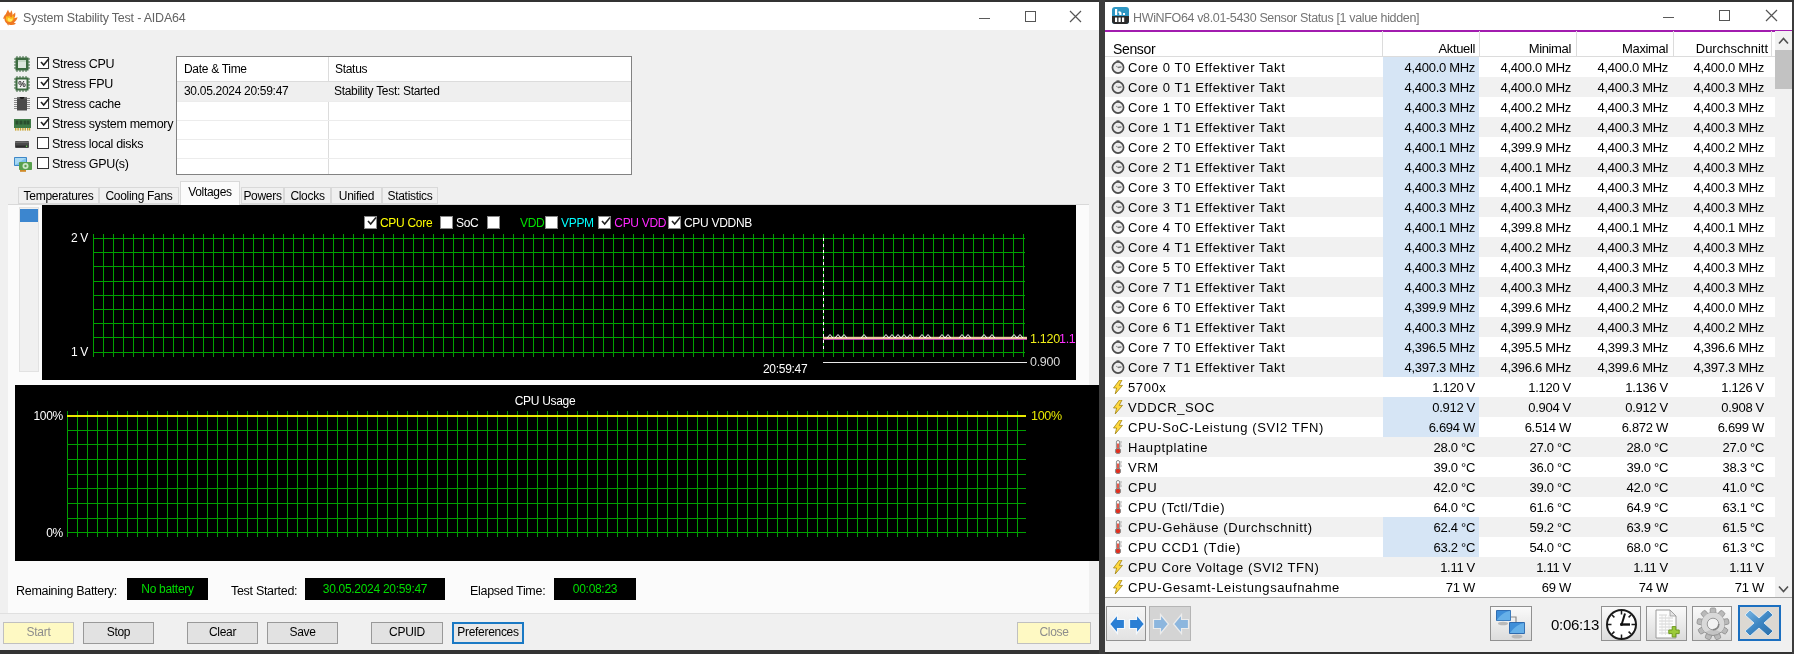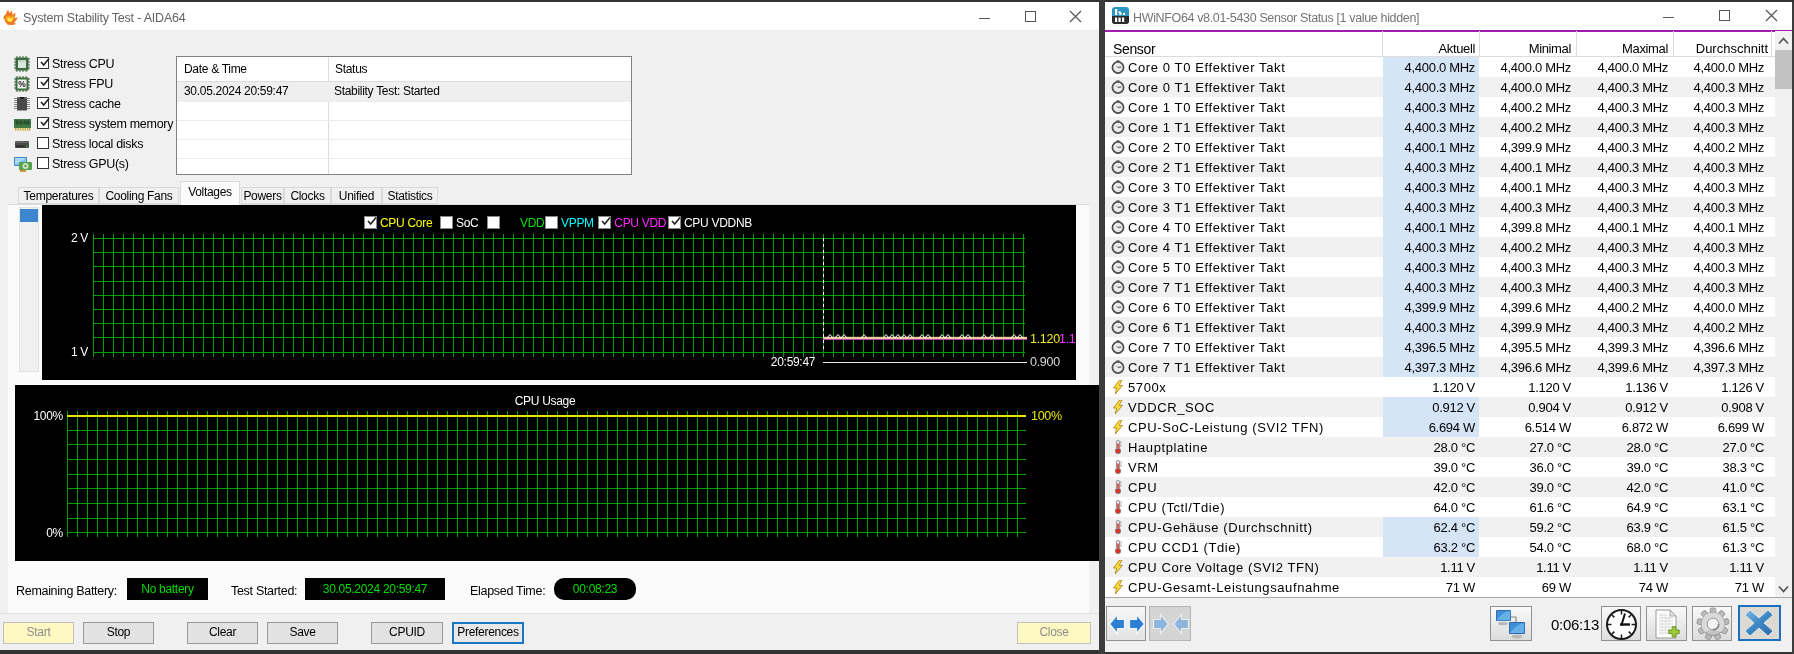--- a/index.html
+++ b/index.html
@@ -228,21 +228,21 @@
 <span class="abs gwhite" style="left:20px;top:27px;width:26px;text-align:right">2 V</span>
 <span class="abs gwhite" style="left:20px;top:141px;width:26px;text-align:right">1 V</span>
 <div class="abs" style="left:781px;top:33px;width:1px;height:114px;background:repeating-linear-gradient(to bottom,#fff 0 3px,transparent 3px 6px)"></div>
 <svg class="abs" style="left:781px;top:127px" width="204" height="12" viewBox="0 0 204 12">
 <rect x="0" y="7.1" width="204" height="0.8" fill="#d024d0"></rect>
 <rect x="0" y="4.8" width="204" height="2.4" fill="#edc9a0"></rect>
 <path d="M4 6 l3 -3.5 l3 3.5 M12 6 l3 -3.5 l3 3.5 M18 6 l3 -3.5 l3 3.5 M38 6 l3 -3.5 l3 3.5 M60 6 l3 -3.5 l3 3.5 M66 6 l3 -3.5 l3 3.5 M72 6 l3 -3.5 l3 3.5 M78 6 l3 -3.5 l3 3.5 M84 6 l3 -3.5 l3 3.5 M96 6 l3 -3.5 l3 3.5 M102 6 l3 -3.5 l3 3.5 M116 6 l3 -3.5 l3 3.5 M122 6 l3 -3.5 l3 3.5 M136 6 l3 -3.5 l3 3.5 M142 6 l3 -3.5 l3 3.5 M158 6 l3 -3.5 l3 3.5 M166 6 l3 -3.5 l3 3.5 M188 6 l3 -3.5 l3 3.5 M194 6 l3 -3.5 l3 3.5" stroke="#ffffff" stroke-width="1" fill="none"></path>
       </svg>
 <span class="abs lgd" style="left:988px;top:128px;color:#f0ee18;font-size:12.5px">1.120</span>
 <span class="abs lgd" style="left:1017px;top:128px;color:#ff30ff;font-size:12.5px">1.10</span>
-<span class="abs gwhite" style="left:721px;top:151px;width:60px;text-align:center">20:59:47</span>
+<span class="abs gwhite" style="left:721px;top:158px;width:60px;text-align:left">20:59:47</span>
 <div class="abs" style="left:781px;top:157px;width:204px;height:1px;background:#e8e8e8"></div>
 <span class="abs lgd" style="left:988px;top:151px;color:#d8d8d8;font-size:12.5px">0.900</span>
     </div>
 
 <div class="blackp" id="ug" style="left:15px;top:382.5px;width:1256px;height:176px;">
       <span class="abs gwhite" style="left:470px;top:10px;width:120px;text-align:center">CPU Usage</span>
 <div class="abs gridv" style="left:52px;top:26.5px;width:959px;height:4px;"></div>
 <div class="abs grid2" style="left:52px;top:30.5px;width:959px;height:118px;"></div>
 <div class="abs gridv" style="left:52px;top:148.5px;width:959px;height:4px;"></div>
 <div class="abs" style="left:52px;top:30.5px;width:959px;height:1.5px;background:#e8e800"></div>
@@ -250,21 +250,21 @@
 <span class="abs gwhite" style="left:8px;top:142.5px;width:40px;text-align:right">0%</span>
 <span class="abs lgd" style="left:1016px;top:25px;color:#e8e800;font-size:12.5px">100%</span>
     </div>
 
 <div>
       <span class="abs t12" style="left:16px;top:583px;font-size:12.5px">Remaining Battery:</span>
 <div class="bbox" style="left:127px;top:575.5px;width:81px;">No battery</div>
 <span class="abs t12" style="left:231px;top:583px;font-size:12.5px">Test Started:</span>
 <div class="bbox" style="left:305px;top:575.5px;width:140px;">30.05.2024 20:59:47</div>
 <span class="abs t12" style="left:470px;top:583px;font-size:12.5px">Elapsed Time:</span>
-<div class="bbox" style="left:554px;top:575.5px;width:82px;border-radius:10px;">00:08:23</div>
+<div class="bbox" style="left:554px;top:575.5px;width:82px;">00:08:23</div>
     </div>
 
 <div class="abs" style="left:0;top:611px;width:1099px;height:37px;background:#f0f0f0;border-top:1px solid #e0e0e0"></div>
 <div class="btn dis" style="left:3px;top:620px;width:71px;">Start</div>
 <div class="btn" style="left:83px;top:620px;width:71px;">Stop</div>
 <div class="btn" style="left:187px;top:620px;width:71px;">Clear</div>
 <div class="btn" style="left:267px;top:620px;width:71px;">Save</div>
 <div class="btn" style="left:371px;top:620px;width:72px;">CPUID</div>
 <div class="btn foc" style="left:452px;top:620px;width:72px;line-height:17px;">Preferences</div>
 <div class="btn dis" style="left:1017px;top:620px;width:74px;">Close</div>

